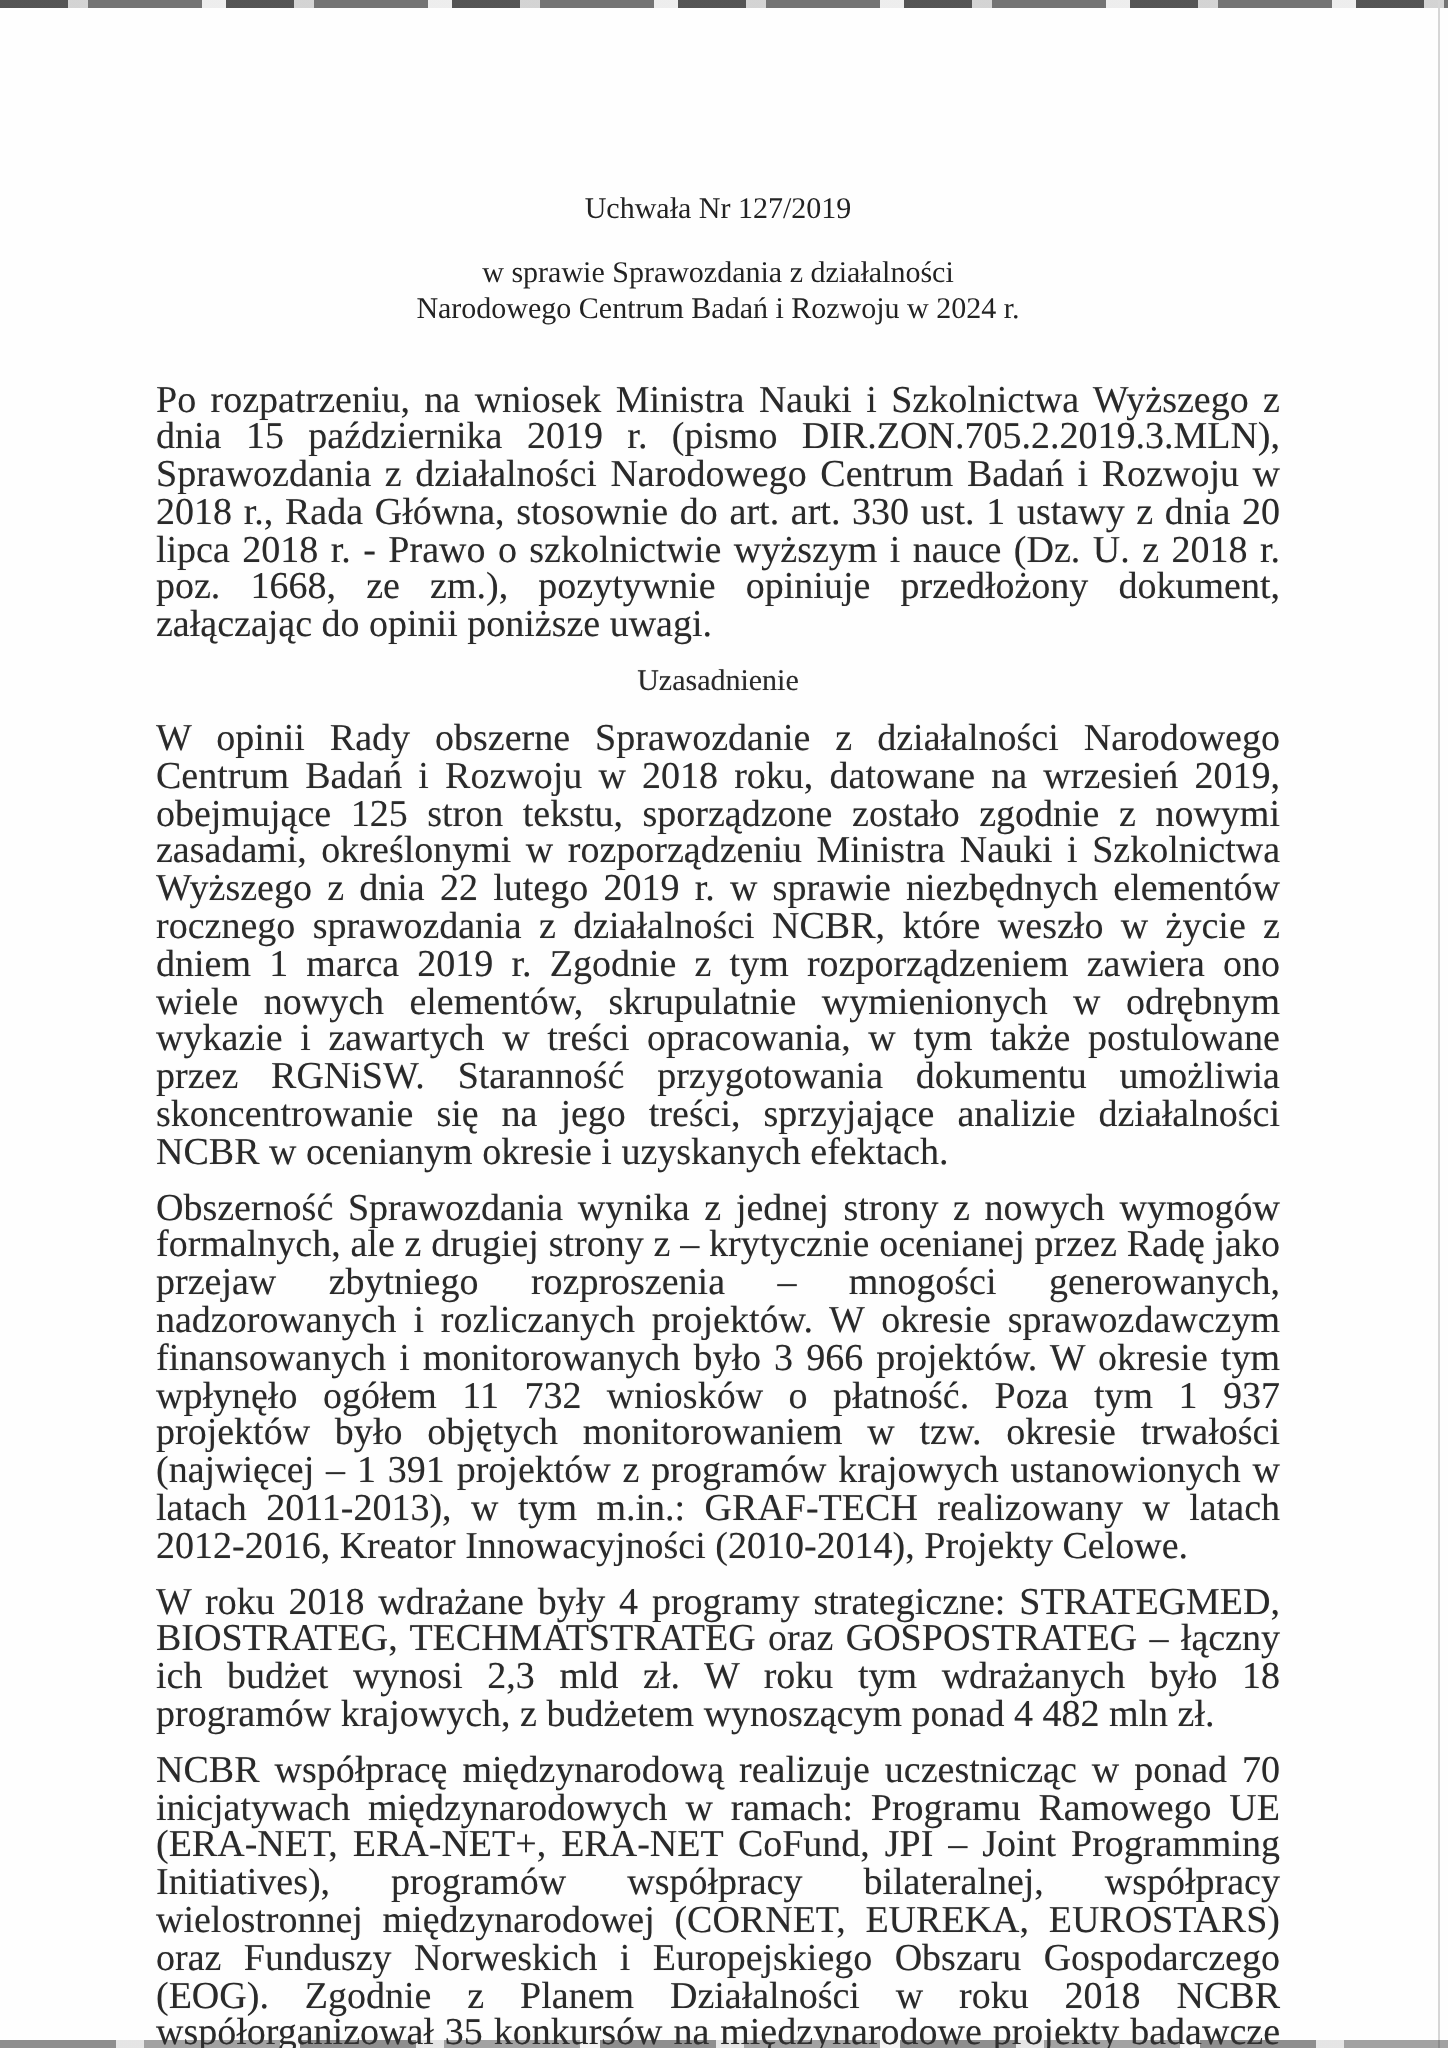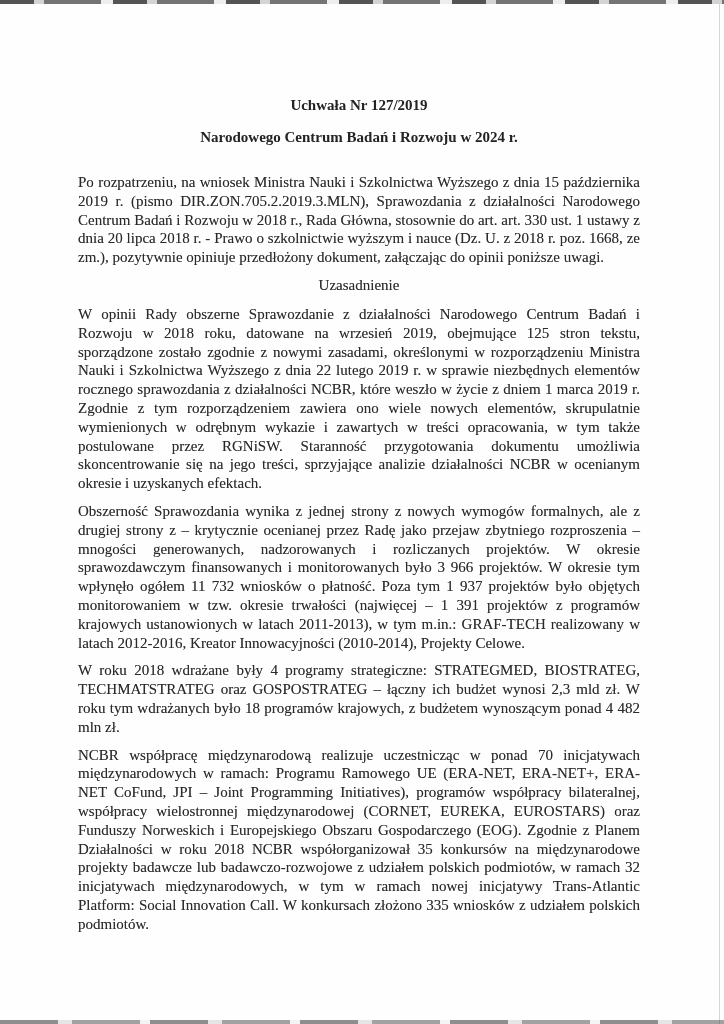--- a/index.html
+++ b/index.html
@@ -50,30 +50,30 @@
     pointer-events: none;
   }
   .content {
     position: absolute;
     left: 78px;
     top: 96px;
     width: 562px;
   }
   .title-block, .subject-block {
     text-align: center;
-    font-weight: bold;
+    font-weight: normal;
     font-size: 15px;
     line-height: 18.5px;
     color: #232323;
   }
   .subject-block {
     margin-top: 13px;
   }
   .body-par {
-    font-size: 15px;
+    font-size: 19px;
     line-height: 18.8px;
     text-align: justify;
     margin: 0 0 9px 0;
     color: #2a2a2a;
     text-shadow: 0 0 0.4px rgba(0,0,0,0.35);
   }
   .intro {
     margin-top: 27px;
   }
   .section-heading {
@@ -94,20 +94,21 @@
   <div class="scan-edge top"></div>
   <div class="scan-line-right"></div>
 
   <div class="content">
 
     <div class="title-block">
       <div>Uchwała Nr 127/2019</div>
     </div>
 
     <div class="subject-block">
+      <div>w sprawie Sprawozdania z działalności</div>
       <div>Narodowego Centrum Badań i Rozwoju w 2024 r.</div>
     </div>
 
     <p class="body-par intro">Po rozpatrzeniu, na wniosek Ministra Nauki i Szkolnictwa Wyższego z dnia 15 października 2019 r. (pismo DIR.ZON.705.2.2019.3.MLN), Sprawozdania z działalności Narodowego Centrum Badań i Rozwoju w 2018 r., Rada Główna, stosownie do art. art. 330 ust. 1 ustawy z dnia 20 lipca 2018 r. - Prawo o szkolnictwie wyższym i nauce (Dz. U. z 2018 r. poz. 1668, ze zm.), pozytywnie opiniuje przedłożony dokument, załączając do opinii poniższe uwagi.</p>
 
     <div class="section-heading">Uzasadnienie</div>
 
     <p class="body-par">W opinii Rady obszerne Sprawozdanie z działalności Narodowego Centrum Badań i Rozwoju w 2018 roku, datowane na wrzesień 2019, obejmujące 125 stron tekstu, sporządzone zostało zgodnie z nowymi zasadami, określonymi w rozporządzeniu Ministra Nauki i Szkolnictwa Wyższego z dnia 22 lutego 2019 r. w sprawie niezbędnych elementów rocznego sprawozdania z działalności NCBR, które weszło w życie z dniem 1 marca 2019 r. Zgodnie z tym rozporządzeniem zawiera ono wiele nowych elementów, skrupulatnie wymienionych w odrębnym wykazie i zawartych w treści opracowania, w tym także postulowane przez RGNiSW. Staranność przygotowania dokumentu umożliwia skoncentrowanie się na jego treści, sprzyjające analizie działalności NCBR w ocenianym okresie i uzyskanych efektach.</p>
     <p class="body-par">Obszerność Sprawozdania wynika z jednej strony z nowych wymogów formalnych, ale z drugiej strony z – krytycznie ocenianej przez Radę jako przejaw zbytniego rozproszenia – mnogości generowanych, nadzorowanych i rozliczanych projektów. W okresie sprawozdawczym finansowanych i monitorowanych było 3 966 projektów. W okresie tym wpłynęło ogółem 11 732 wniosków o płatność. Poza tym 1 937 projektów było objętych monitorowaniem w tzw. okresie trwałości (najwięcej – 1 391 projektów z programów krajowych ustanowionych w latach 2011-2013), w tym m.in.: GRAF-TECH realizowany w latach 2012-2016, Kreator Innowacyjności (2010-2014), Projekty Celowe.</p>
     <p class="body-par">W roku 2018 wdrażane były 4 programy strategiczne: STRATEGMED, BIOSTRATEG, TECHMATSTRATEG oraz GOSPOSTRATEG – łączny ich budżet wynosi 2,3 mld zł. W roku tym wdrażanych było 18 programów krajowych, z budżetem wynoszącym ponad 4 482 mln zł.</p>

